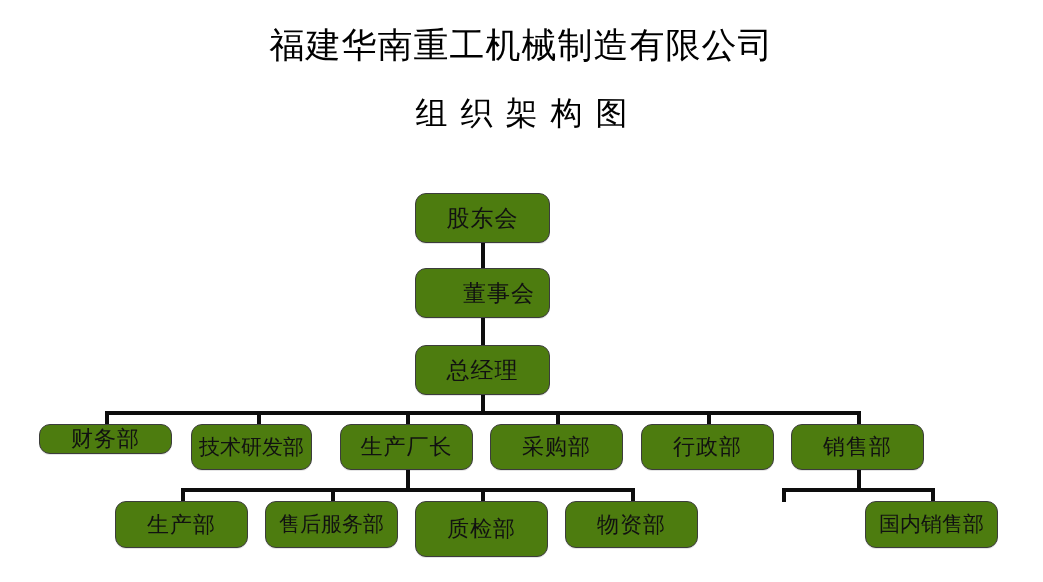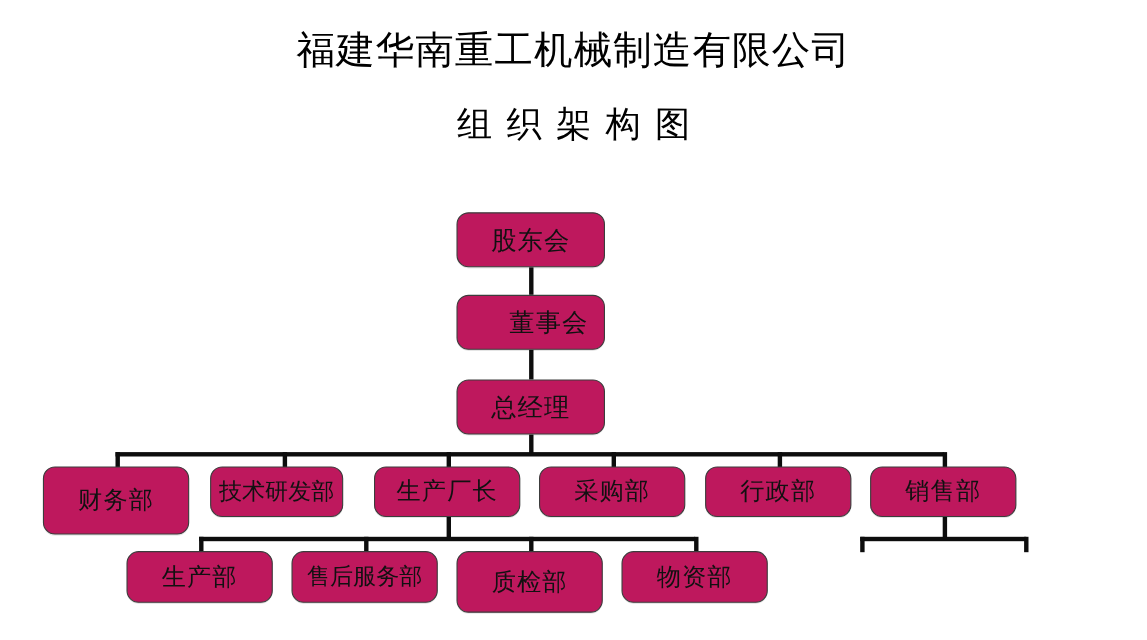--- a/index.html
+++ b/index.html
@@ -55,21 +55,21 @@
     position: absolute;
     background: #0d0d0d;
   }
   .line-v { width: 4px; }
   .line-h { height: 4px; }
 
   
   .node {
     position: absolute;
     box-sizing: border-box;
-    background: #be185d;
+    background: #4d7c0f;
     border: 1.6px solid #3c3c3c;
     border-radius: 11px;
     display: flex;
     align-items: center;
     justify-content: center;
     color: #111111;
     font-size: 22px;
     line-height: 1;
     letter-spacing: 1px;
     white-space: nowrap;
@@ -115,25 +115,26 @@
     <div class="line-v" style="left:782px; top:488px; height:14px;"></div>
     <div class="line-v" style="left:931px; top:488px; height:14px;"></div>
   </div>
 
   <div class="node lvl1" style="left:415px; top:193px; width:135px; height:50px;">股东会</div>
 
   <div class="node lvl1" style="left:415px; top:268px; width:135px; height:50px;padding-left:33px;">董事会</div>
 
   <div class="node lvl1" style="left:415px; top:345px; width:135px; height:50px;">总经理</div>
 
-  <div class="node" style="left:39px; top:424px; width:133px; height:62px;">财务部</div>
+  <div class="node" style="left:39px; top:424px; width:133px; height:30px;">财务部</div>
   <div class="node narrowtxt" style="left:191px; top:424px; width:121px; height:46px;">技术研发部</div>
   <div class="node" style="left:340px; top:424px; width:133px; height:46px;">生产厂长</div>
   <div class="node" style="left:490px; top:424px; width:133px; height:46px;">采购部</div>
   <div class="node" style="left:641px; top:424px; width:133px; height:46px;">行政部</div>
   <div class="node" style="left:791px; top:424px; width:133px; height:46px;">销售部</div>
 
   <div class="node" style="left:115px; top:501px; width:133px; height:47px;">生产部</div>
   <div class="node narrowtxt" style="left:265px; top:501px; width:133px; height:47px;">售后服务部</div>
   <div class="node" style="left:415px; top:501px; width:133px; height:56px;">质检部</div>
   <div class="node" style="left:565px; top:501px; width:133px; height:47px;">物资部</div>
+  <div class="node narrowtxt" style="left:865px; top:501px; width:133px; height:47px;">国内销售部</div>
 
 </div>
 
 </body></html>

